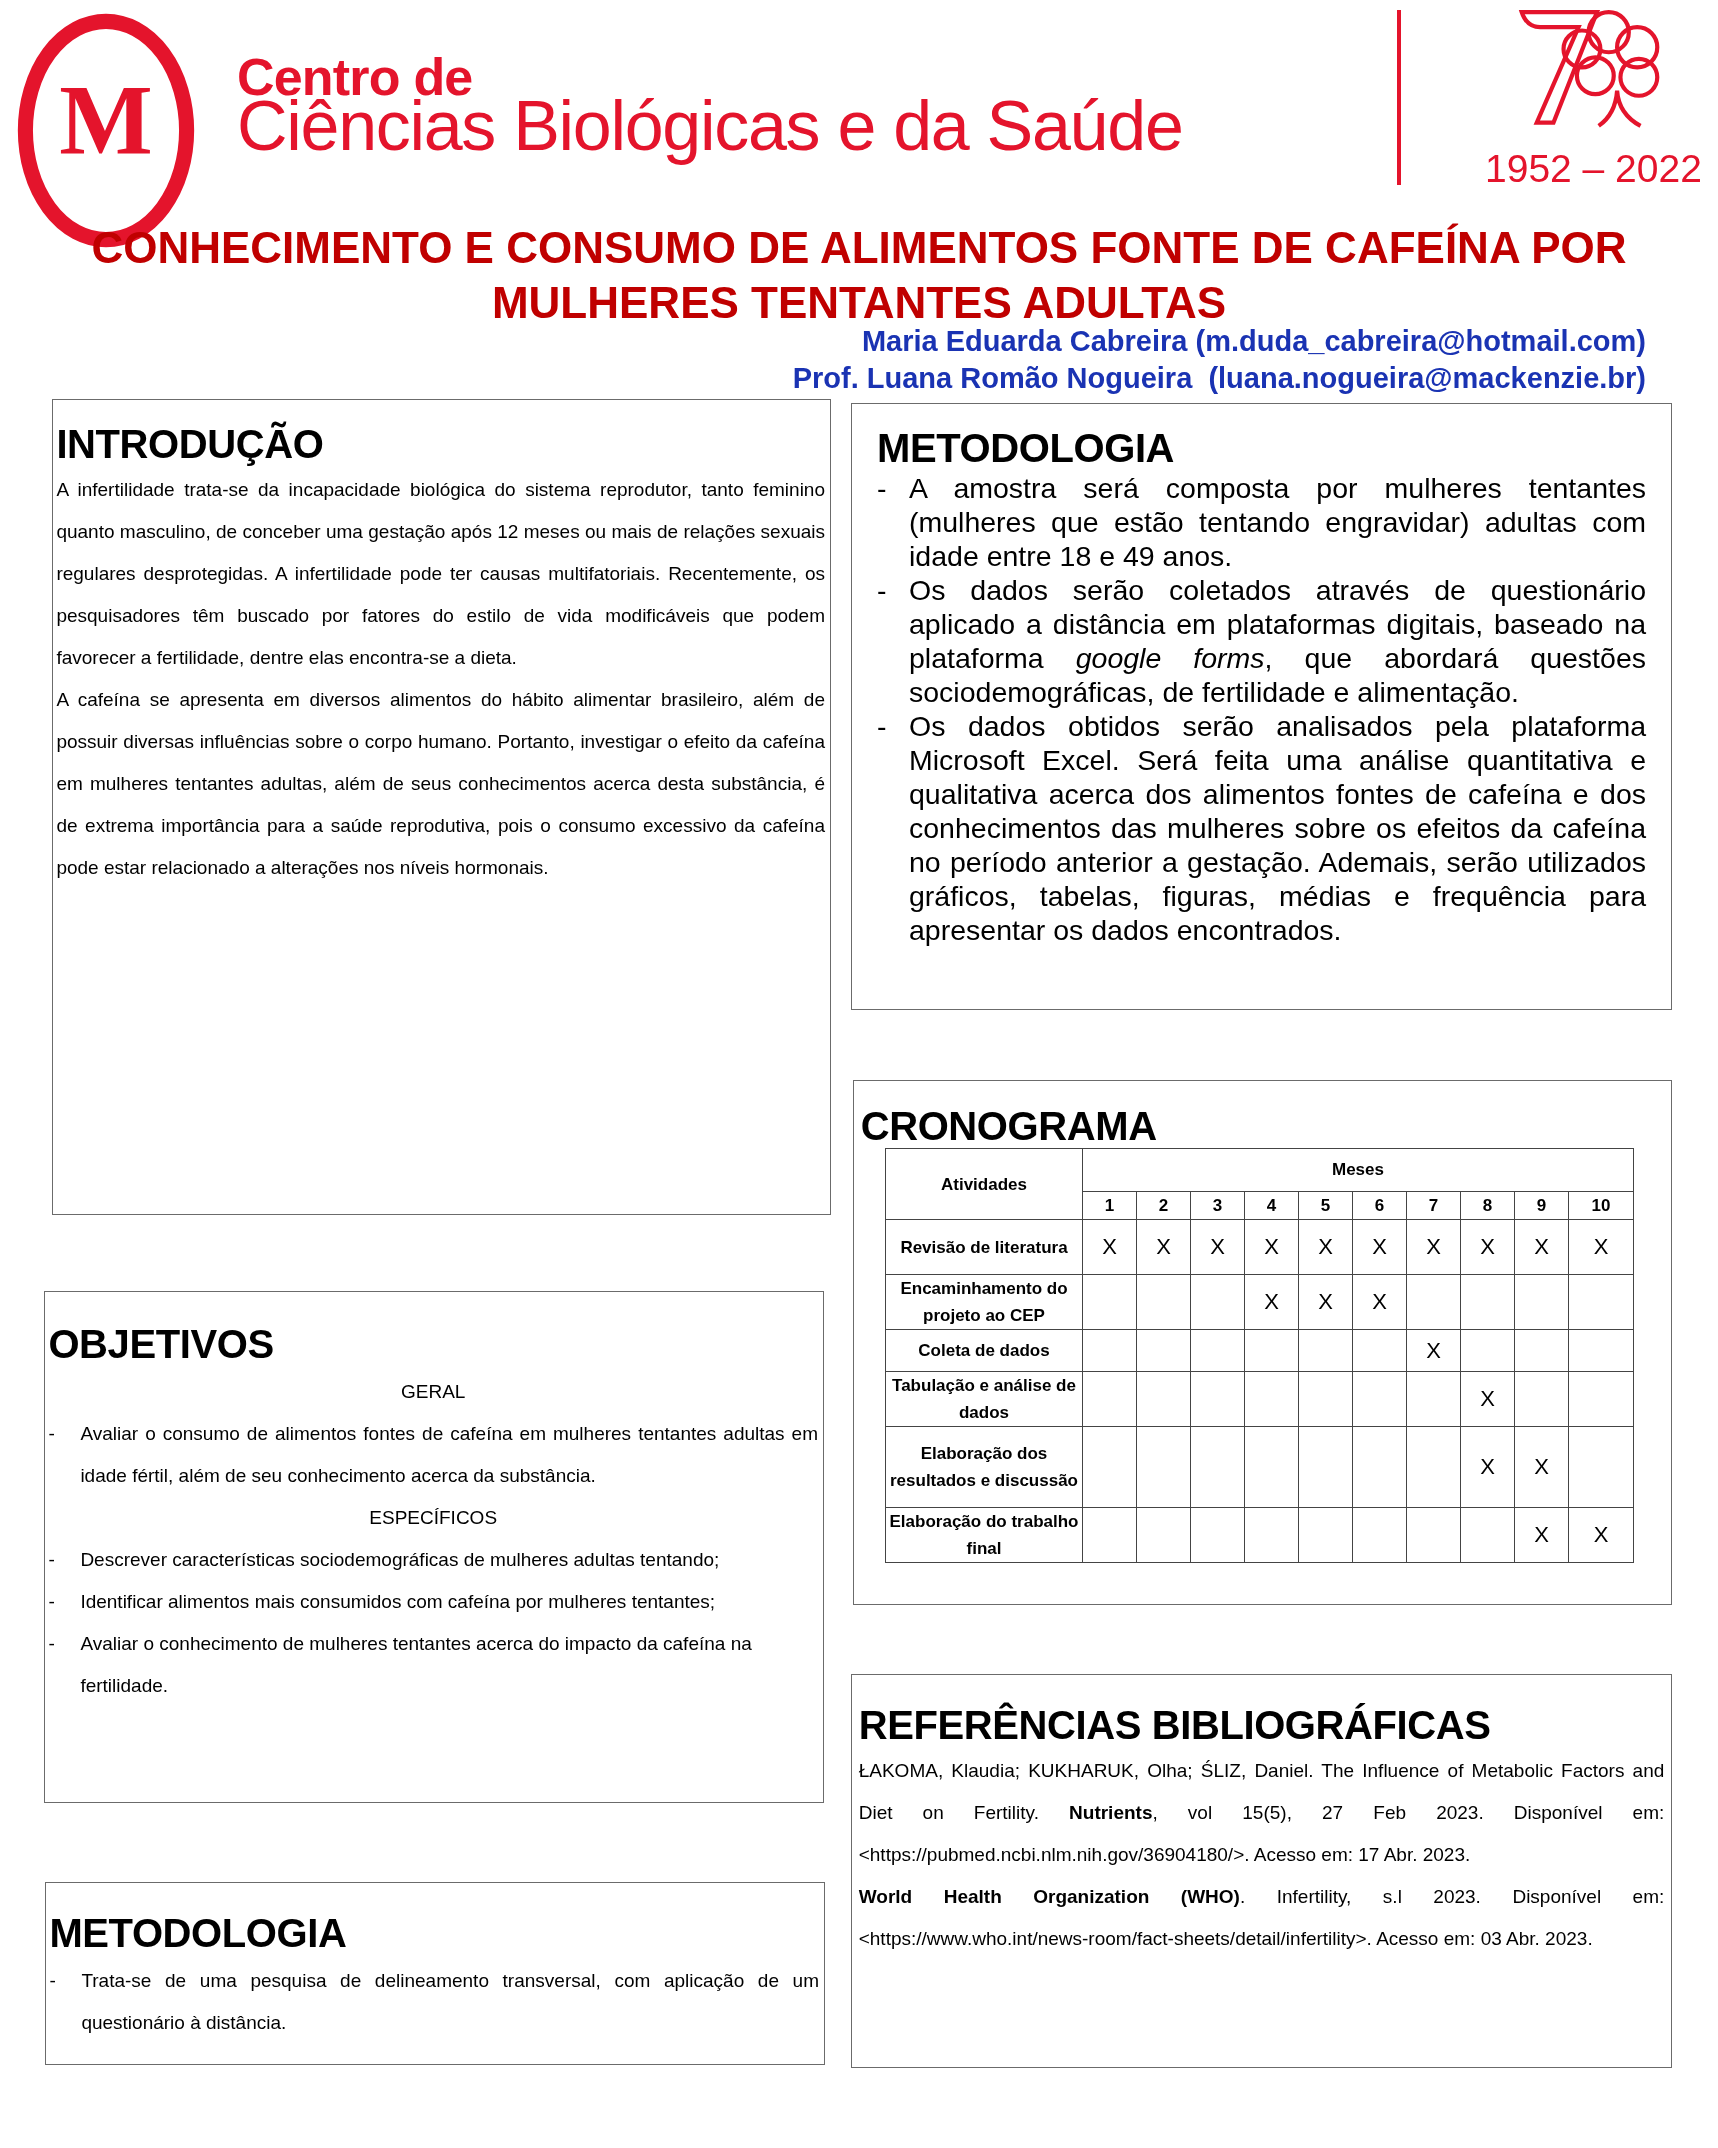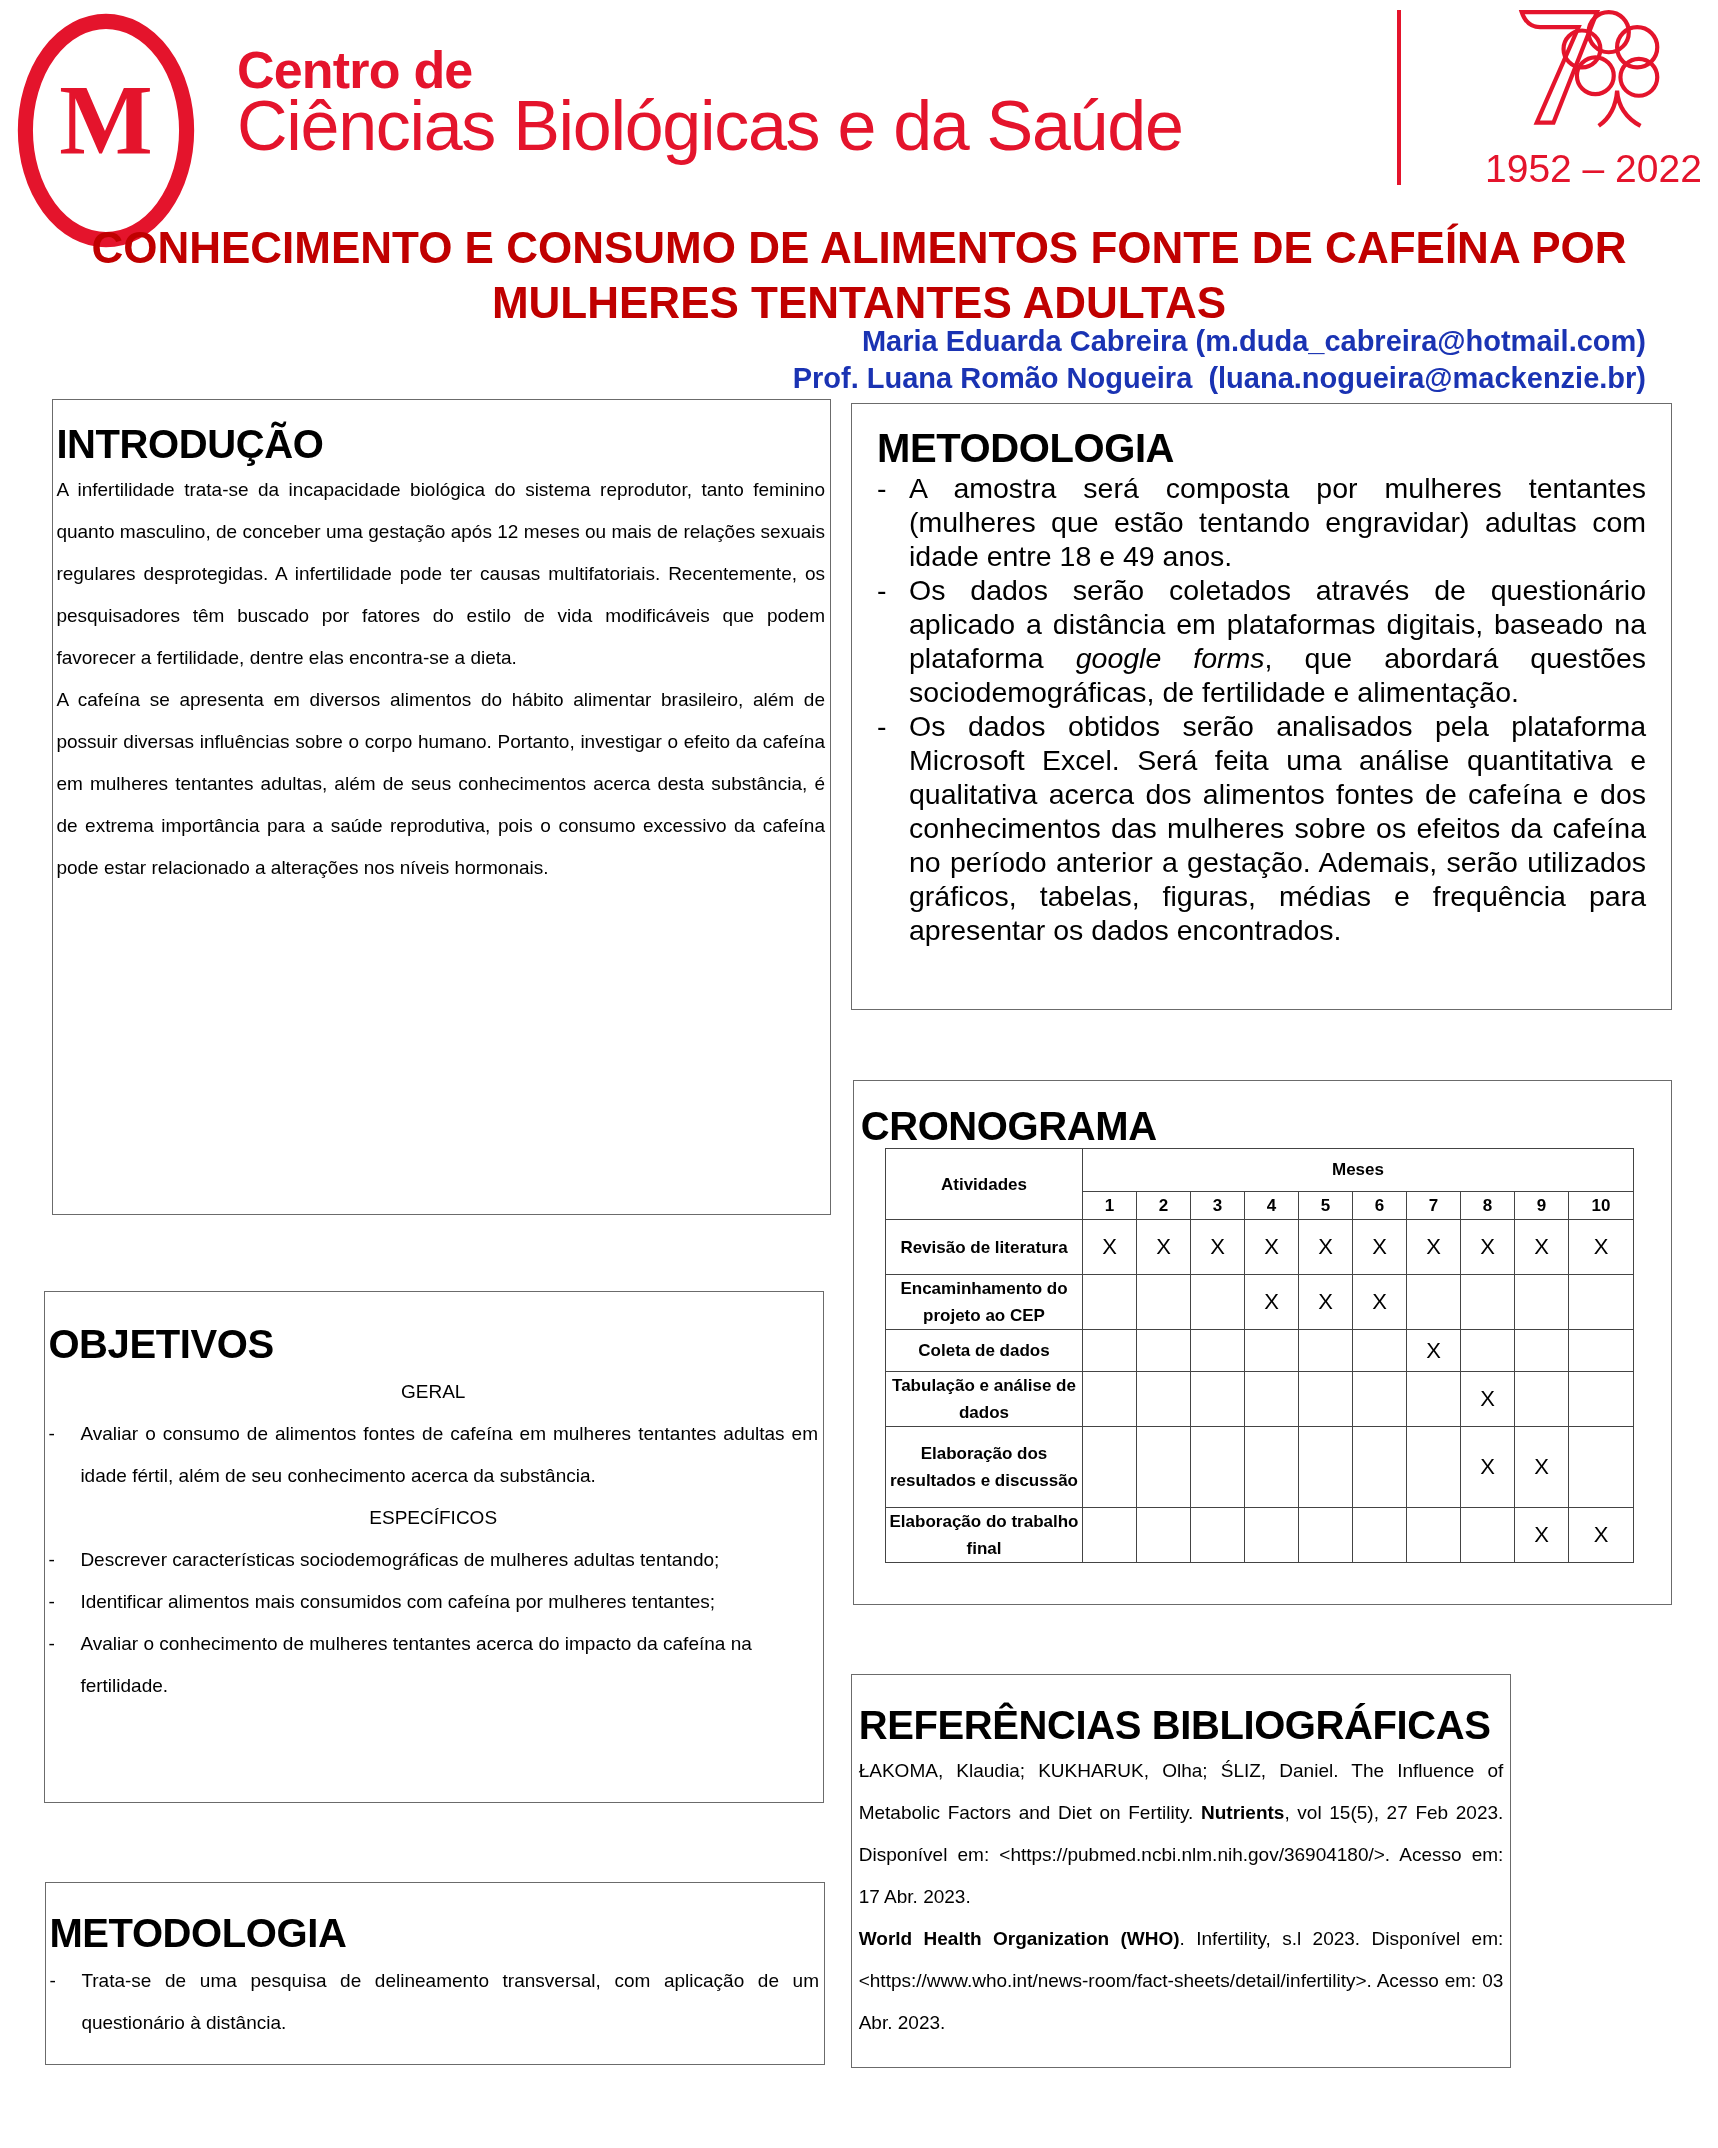--- a/index.html
+++ b/index.html
@@ -2,21 +2,21 @@
 <html style="font-size:13.4px"><head>
 <meta charset="utf-8">
 <style>
   html, body { margin: 0; padding: 0; background: #ffffff; }
   body { width: 1718px; height: 2148px; position: relative; overflow: hidden; font-family: "Liberation Sans", sans-serif; color: #000; }
 
   .abs { position: absolute; }
 
   
   .logo-m { left: 17px; top: 11.7px; width: 178px; height: 237px; }
-  .brand-line1 { left: 237px; top: 44px; font-size: 52px; font-weight: bold; color: #e4142c; line-height: 1; letter-spacing: -0.8px; }
+  .brand-line1 { left: 237px; top: 51px; font-size: 52px; font-weight: bold; color: #e4142c; line-height: 1; letter-spacing: -0.8px; }
   .brand-line2 { left: 237px; top: 91px; font-size: 70px; font-weight: normal; color: #e4142c; line-height: 1; letter-spacing: -1.3px; }
   .vrule { left: 1397px; top: 10px; width: 4.2px; height: 175px; background: #e4142c; }
   .anniv-logo { left: 1515px; top: 6.7px; width: 159px; height: 124px; }
   .anniv-years { left: 1485px; top: 149px; font-size: 39px; color: #e4142c; line-height: 1; }
 
   
   .title { left: 0; width: 1718px; top: 220px; text-align: center; font-size: 44px; font-weight: bold; color: #c00000; line-height: 55px; }
   .author { right: 72px; font-size: 29px; font-weight: bold; color: #1a33b3; line-height: 1; white-space: pre; }
   .author1 { top: 327px; }
   .author2 { top: 364px; }
@@ -38,21 +38,21 @@
   #metodo-r .box-h { margin-bottom: 3.4px; }
 
   #objetivos { left: 44px; top: 1291px; width: 780px; height: 512px; padding: 15px 5px 0 3.4px; }
   #objetivos .box-h { margin-bottom: 6.7px; }
 
   #metodo-l { left: 45px; top: 1882px; width: 780px; height: 183px; padding: 13.4px 5px 0 3.4px; }
   #metodo-l .box-h { margin-bottom: 6.7px; }
 
   #crono { left: 853px; top: 1080px; width: 819px; height: 525px; padding: 8.4px 6.7px 0 6.7px; }
 
-  #refs { left: 851px; top: 1674px; width: 660px; height: 394px; padding: 13.4px 6.7px 0 6.7px; }
+  #refs { left: 851px; top: 1674px; width: 821px; height: 394px; padding: 13.4px 6.7px 0 6.7px; }
   #refs .box-h { margin-bottom: 5px; }
 
   
   .crono-table { position: absolute; left: 31px; top: 67px; border-collapse: collapse; font-family: "Liberation Sans", sans-serif; }
   .crono-table td, .crono-table th { border: 1.3px solid #444; text-align: center; padding: 0; font-size: 17px; }
   .crono-table th { font-weight: bold; }
   .crono-table .act { width: 196px; font-weight: bold; font-size: 17px; line-height: 27px; }
   .crono-table .m { width: 53px; }
   .crono-table .m10 { width: 64px; }
   .crono-table .x { font-size: 22px; font-weight: normal; }

